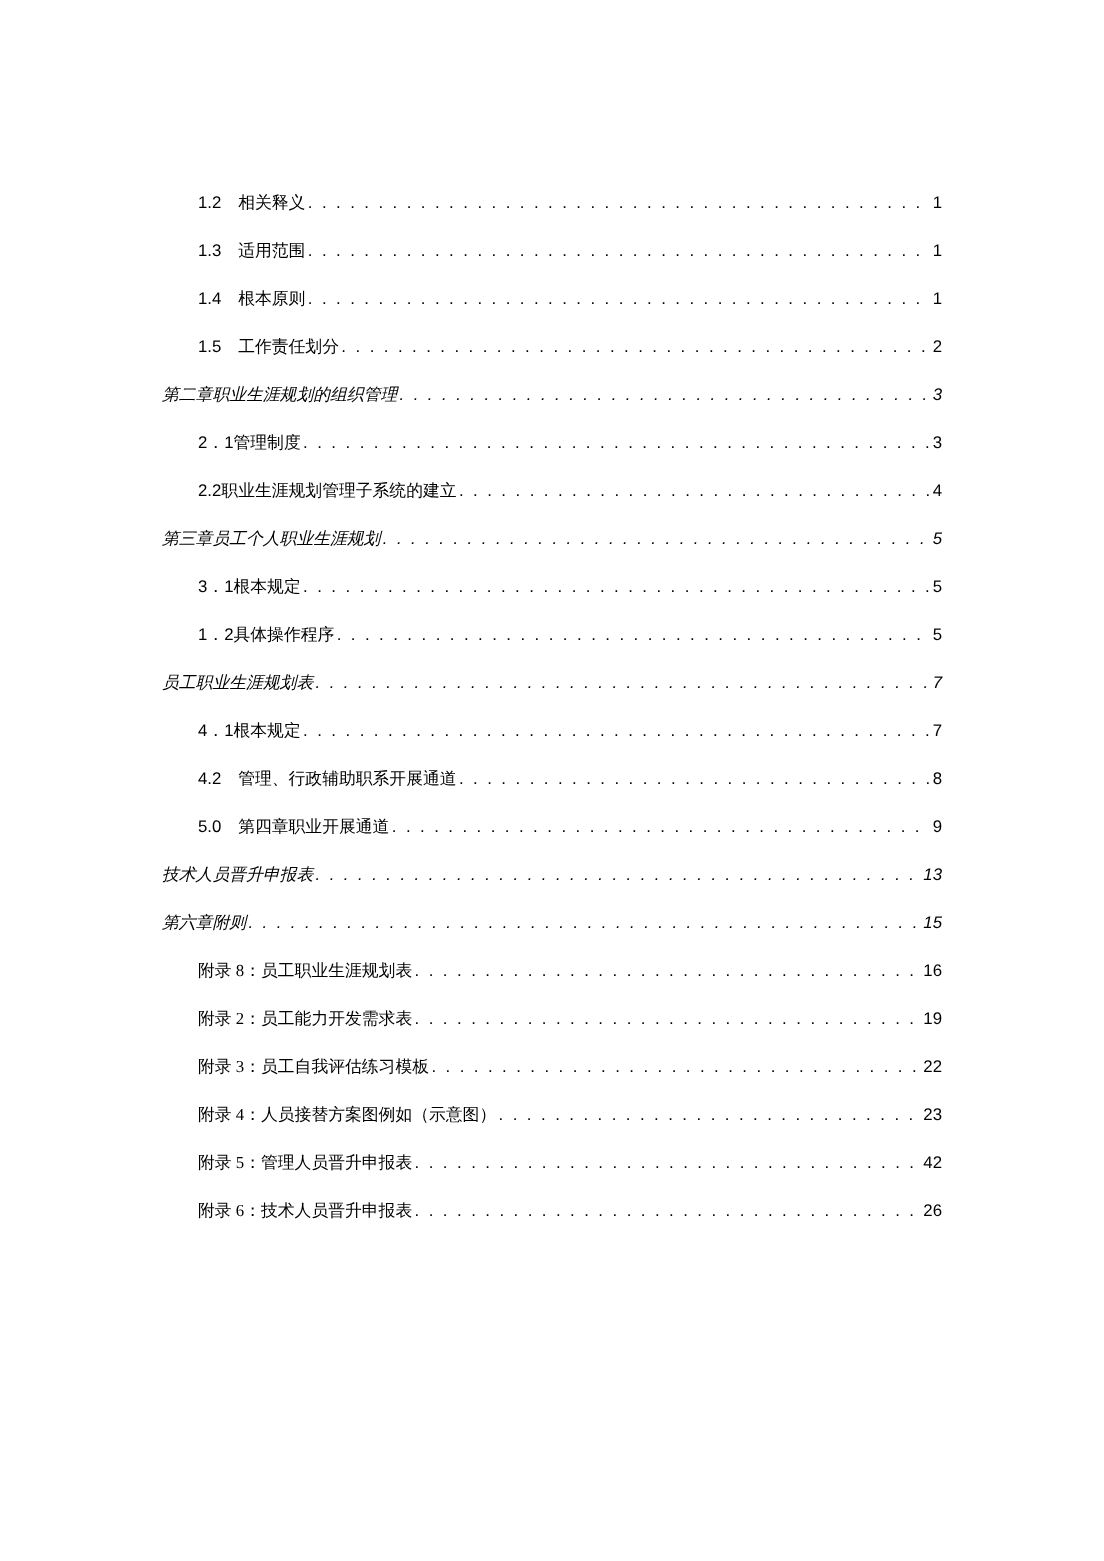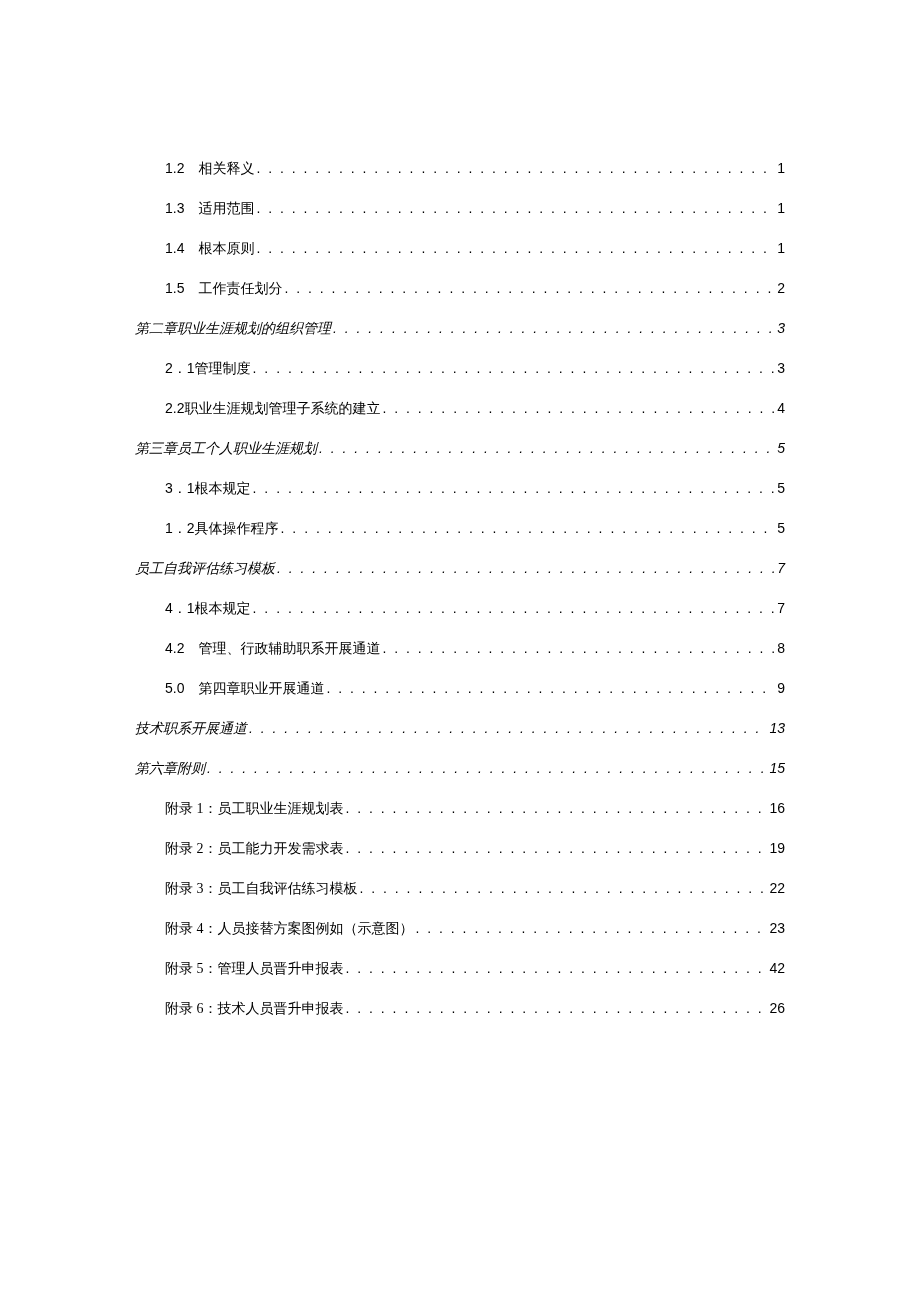--- a/index.html
+++ b/index.html
@@ -111,21 +111,21 @@
       <span class="toc-dots">. . . . . . . . . . . . . . . . . . . . . . . . . . . . . . . . . . . . . . . . . . . . . . . . . . . . . . . . . . . . . . . . . . . . . . . . . . . . . . . . . . . . . . . . . . . . . . . . . . . . . . . . . . . . . . . . . . . . . . . . . . . . . . . . . . . . . . . . . . . . . . . . . . . . . . . . . . . . . . . . . . . . . . . . . . . . . . . . . . . . . . . . . . . . . . . . . . . . . . . . </span>
       <span class="toc-page">5</span>
     </div>
     <div class="toc-entry level-2">
       <span class="toc-number">1．2</span>
       <span class="toc-title"> 具体操作程序</span>
       <span class="toc-dots">. . . . . . . . . . . . . . . . . . . . . . . . . . . . . . . . . . . . . . . . . . . . . . . . . . . . . . . . . . . . . . . . . . . . . . . . . . . . . . . . . . . . . . . . . . . . . . . . . . . . . . . . . . . . . . . . . . . . . . . . . . . . . . . . . . . . . . . . . . . . . . . . . . . . . . . . . . . . . . . . . . . . . . . . . . . . . . . . . . . . . . . . . . . . . . . . . . . . . . . . </span>
       <span class="toc-page">5</span>
     </div>
     <div class="toc-entry level-1">
-      <span class="toc-title">员工自我评估练习模板</span>
+      <span class="toc-title">员工职业生涯规划表</span>
       <span class="toc-dots">. . . . . . . . . . . . . . . . . . . . . . . . . . . . . . . . . . . . . . . . . . . . . . . . . . . . . . . . . . . . . . . . . . . . . . . . . . . . . . . . . . . . . . . . . . . . . . . . . . . . . . . . . . . . . . . . . . . . . . . . . . . . . . . . . . . . . . . . . . . . . . . . . . . . . . . . . . . . . . . . . . . . . . . . . . . . . . . . . . . . . . . . . . . . . . . . . . . . . . . . </span>
       <span class="toc-page">7</span>
     </div>
     <div class="toc-entry level-2">
       <span class="toc-number">4．1</span>
       <span class="toc-title"> 根本规定</span>
       <span class="toc-dots">. . . . . . . . . . . . . . . . . . . . . . . . . . . . . . . . . . . . . . . . . . . . . . . . . . . . . . . . . . . . . . . . . . . . . . . . . . . . . . . . . . . . . . . . . . . . . . . . . . . . . . . . . . . . . . . . . . . . . . . . . . . . . . . . . . . . . . . . . . . . . . . . . . . . . . . . . . . . . . . . . . . . . . . . . . . . . . . . . . . . . . . . . . . . . . . . . . . . . . . . </span>
       <span class="toc-page">7</span>
     </div>
     <div class="toc-entry level-2 with-gap">
@@ -134,31 +134,31 @@
       <span class="toc-dots">. . . . . . . . . . . . . . . . . . . . . . . . . . . . . . . . . . . . . . . . . . . . . . . . . . . . . . . . . . . . . . . . . . . . . . . . . . . . . . . . . . . . . . . . . . . . . . . . . . . . . . . . . . . . . . . . . . . . . . . . . . . . . . . . . . . . . . . . . . . . . . . . . . . . . . . . . . . . . . . . . . . . . . . . . . . . . . . . . . . . . . . . . . . . . . . . . . . . . . . . </span>
       <span class="toc-page">8</span>
     </div>
     <div class="toc-entry level-2 with-gap">
       <span class="toc-number">5.0</span>
       <span class="toc-title">第四章职业开展通道</span>
       <span class="toc-dots">. . . . . . . . . . . . . . . . . . . . . . . . . . . . . . . . . . . . . . . . . . . . . . . . . . . . . . . . . . . . . . . . . . . . . . . . . . . . . . . . . . . . . . . . . . . . . . . . . . . . . . . . . . . . . . . . . . . . . . . . . . . . . . . . . . . . . . . . . . . . . . . . . . . . . . . . . . . . . . . . . . . . . . . . . . . . . . . . . . . . . . . . . . . . . . . . . . . . . . . . </span>
       <span class="toc-page">9</span>
     </div>
     <div class="toc-entry level-1">
-      <span class="toc-title">技术职系开展通道</span>
+      <span class="toc-title">技术人员晋升申报表</span>
       <span class="toc-dots">. . . . . . . . . . . . . . . . . . . . . . . . . . . . . . . . . . . . . . . . . . . . . . . . . . . . . . . . . . . . . . . . . . . . . . . . . . . . . . . . . . . . . . . . . . . . . . . . . . . . . . . . . . . . . . . . . . . . . . . . . . . . . . . . . . . . . . . . . . . . . . . . . . . . . . . . . . . . . . . . . . . . . . . . . . . . . . . . . . . . . . . . . . . . . . . . . . . . . . . . </span>
       <span class="toc-page">13</span>
     </div>
     <div class="toc-entry level-1">
       <span class="toc-title">第六章附则</span>
       <span class="toc-dots">. . . . . . . . . . . . . . . . . . . . . . . . . . . . . . . . . . . . . . . . . . . . . . . . . . . . . . . . . . . . . . . . . . . . . . . . . . . . . . . . . . . . . . . . . . . . . . . . . . . . . . . . . . . . . . . . . . . . . . . . . . . . . . . . . . . . . . . . . . . . . . . . . . . . . . . . . . . . . . . . . . . . . . . . . . . . . . . . . . . . . . . . . . . . . . . . . . . . . . . . </span>
       <span class="toc-page">15</span>
     </div>
     <div class="toc-entry level-2">
-      <span class="toc-title">附录 1：员工职业生涯规划表 </span>
+      <span class="toc-title">附录 8：员工职业生涯规划表 </span>
       <span class="toc-dots">. . . . . . . . . . . . . . . . . . . . . . . . . . . . . . . . . . . . . . . . . . . . . . . . . . . . . . . . . . . . . . . . . . . . . . . . . . . . . . . . . . . . . . . . . . . . . . . . . . . . . . . . . . . . . . . . . . . . . . . . . . . . . . . . . . . . . . . . . . . . . . . . . . . . . . . . . . . . . . . . . . . . . . . . . . . . . . . . . . . . . . . . . . . . . . . . . . . . . . . . </span>
       <span class="toc-page"> 16</span>
     </div>
     <div class="toc-entry level-2">
       <span class="toc-title">附录 2：员工能力开发需求表 </span>
       <span class="toc-dots">. . . . . . . . . . . . . . . . . . . . . . . . . . . . . . . . . . . . . . . . . . . . . . . . . . . . . . . . . . . . . . . . . . . . . . . . . . . . . . . . . . . . . . . . . . . . . . . . . . . . . . . . . . . . . . . . . . . . . . . . . . . . . . . . . . . . . . . . . . . . . . . . . . . . . . . . . . . . . . . . . . . . . . . . . . . . . . . . . . . . . . . . . . . . . . . . . . . . . . . . </span>
       <span class="toc-page"> 19</span>
     </div>
     <div class="toc-entry level-2">
       <span class="toc-title">附录 3：员工自我评估练习模板 </span>

